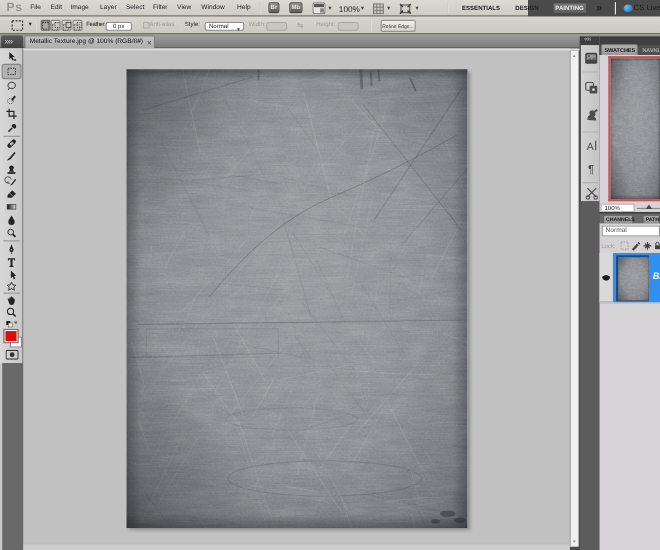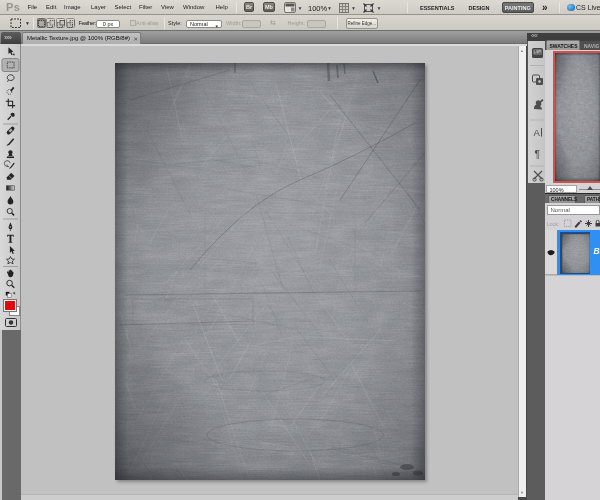--- a/index.html
+++ b/index.html
@@ -1,17 +1,17 @@
 <!DOCTYPE html>
 <html><head><meta charset="utf-8"><style>
 *{margin:0;padding:0;box-sizing:border-box}
 html,body{width:600px;height:500px;overflow:hidden;font-family:"Liberation Sans",sans-serif;background:#4a4a4a;-webkit-font-smoothing:antialiased}
 #app{position:relative;width:600px;height:500px}
 .abs{position:absolute}
-#menubar{left:0;top:0;width:600px;height:15px;background:linear-gradient(#dcd9d2,#cfccc5);border-bottom:1px solid #96938c;font-size:6px;color:#1e1e1e}
+#menubar{left:0;top:0;width:480px;height:15px;background:linear-gradient(#dcd9d2,#cfccc5);border-bottom:1px solid #96938c;font-size:6px;color:#1e1e1e}
 #menubar span.mi{position:absolute;top:4px;white-space:nowrap}
 .vsep{position:absolute;width:1px;background:#a5a29b;border-right:1px solid #e8e5de}
 #optbar{left:0;top:15px;width:600px;height:16px;background:linear-gradient(#d8d5ce,#ccc9c2);border-bottom:1px solid #6e6e6e;font-size:5.5px;color:#222}
 .greyed{color:#9d9a94}
 .inbox{position:absolute;background:#fff;border:1px solid #8e8b85;border-radius:2px;height:8px;font-size:5.5px;color:#222}
 .inbox.g{background:#c9c6bf;color:#a09d97;border-color:#aaa7a0}
 #tabrow{left:0;top:31px;width:600px;height:13px;background:linear-gradient(#a0a0a0,#7b7b7b);border-bottom:1px solid #6a6a6a}
 #doctab{left:22px;top:32px;width:119px;height:12px;background:linear-gradient(#c2c2c2,#aeaeae);border:1px solid #7b7b7b;border-bottom:none;border-radius:2px 2px 0 0;font-size:6px;color:#101010}
 #toolshdr{left:1px;top:32px;width:20px;height:12px;background:linear-gradient(#5c5c5c,#3f3f3f);border-radius:2px 2px 0 0;color:#cfcfcf;font-size:8px}
 #tools{left:0;top:44px;width:21px;height:286px;background:linear-gradient(90deg,#d8d8d8,#c8c8c8);border-right:1px solid #8a8a8a}

